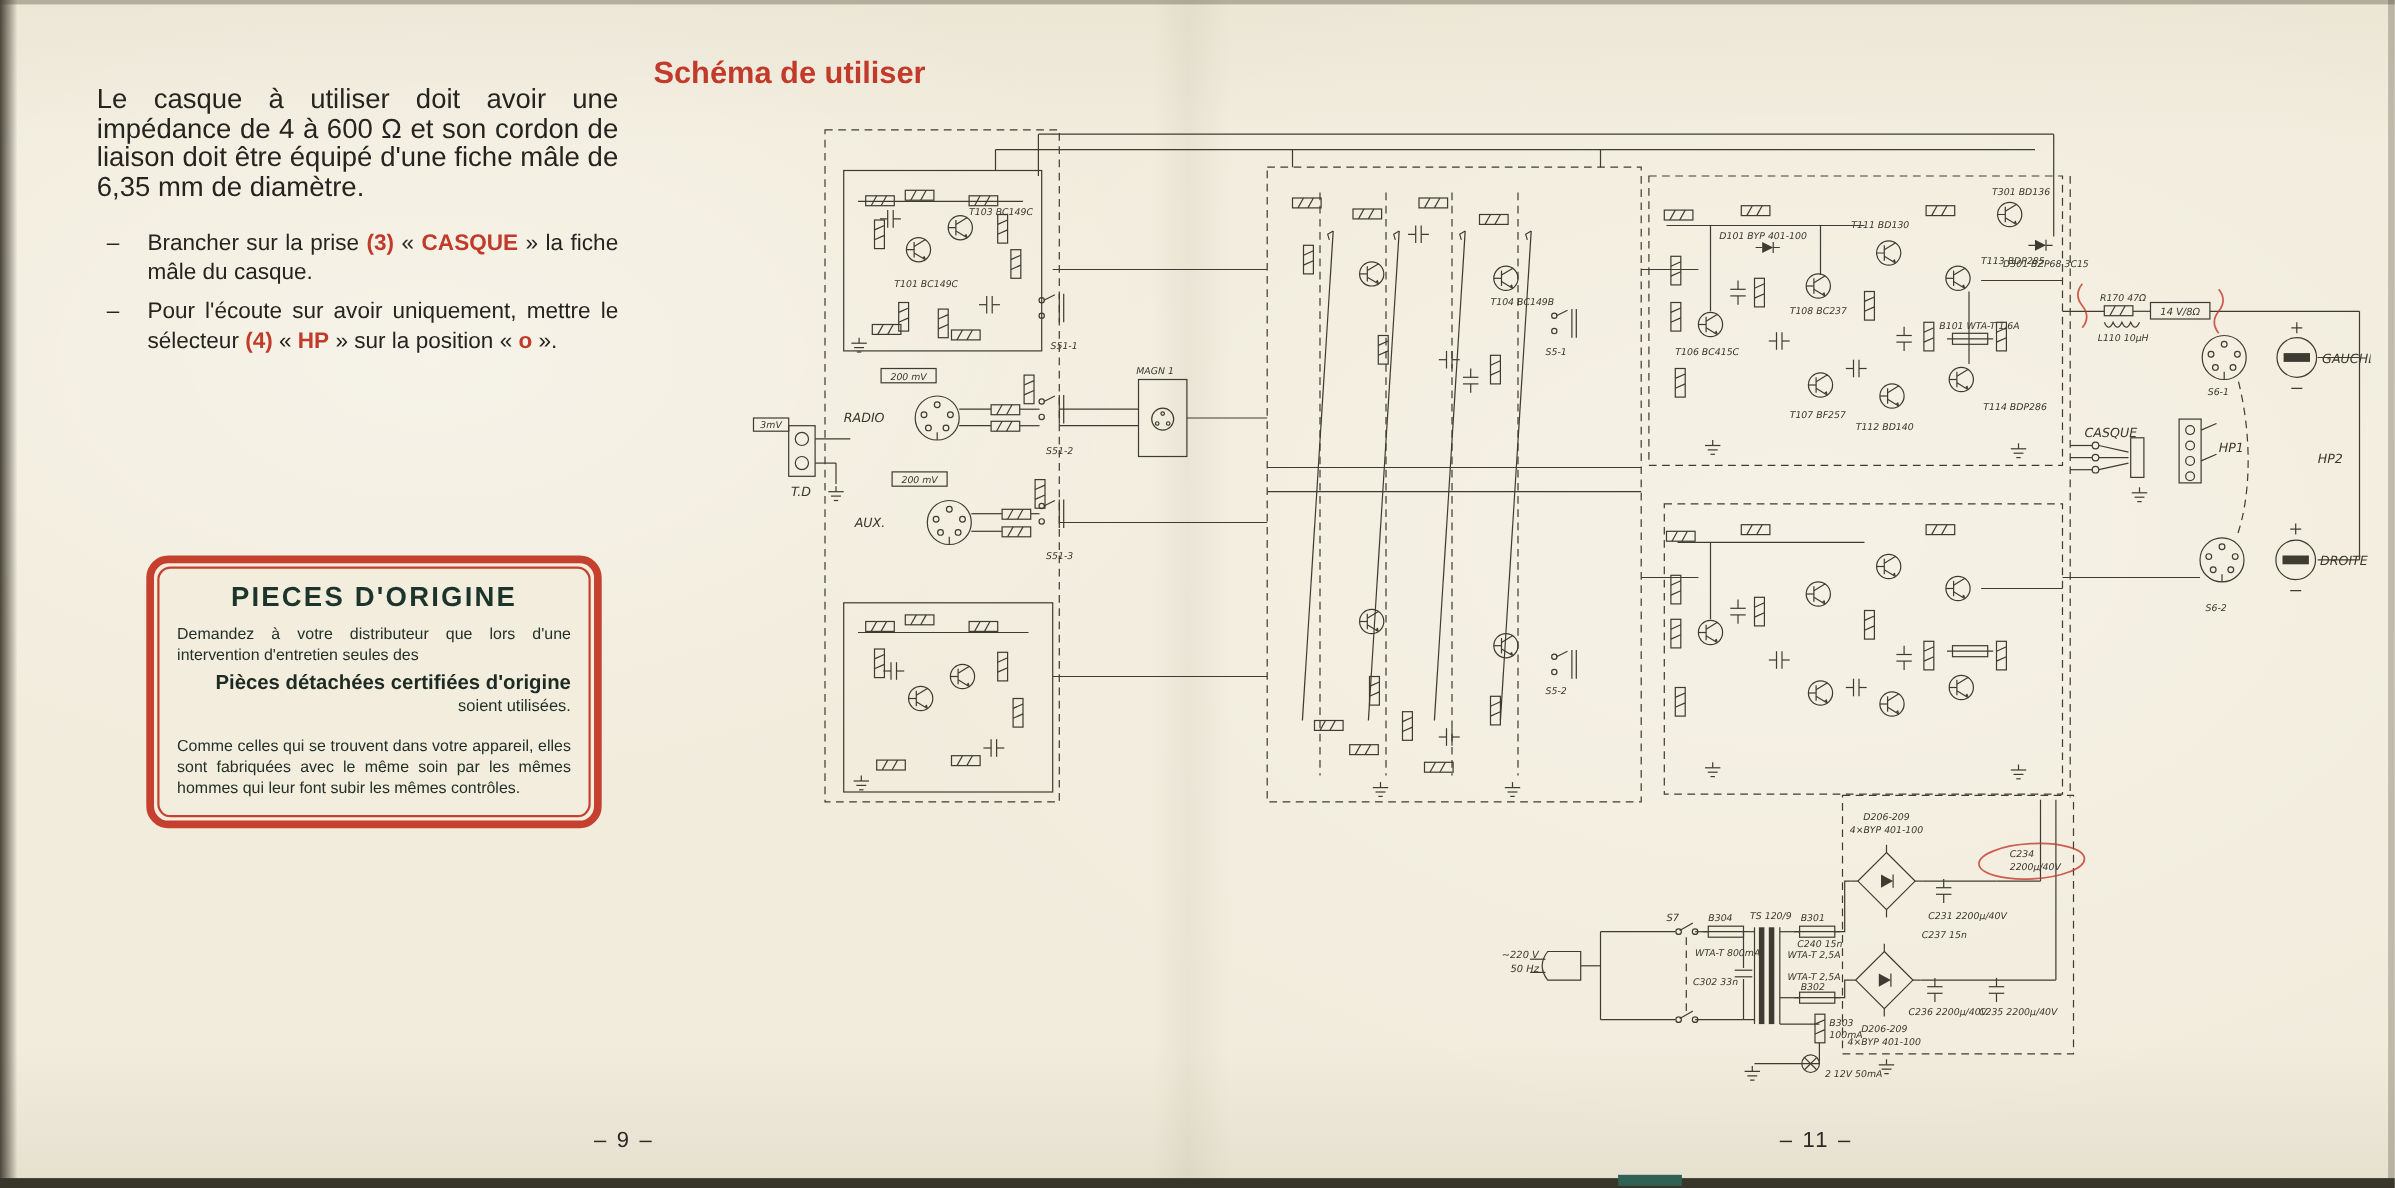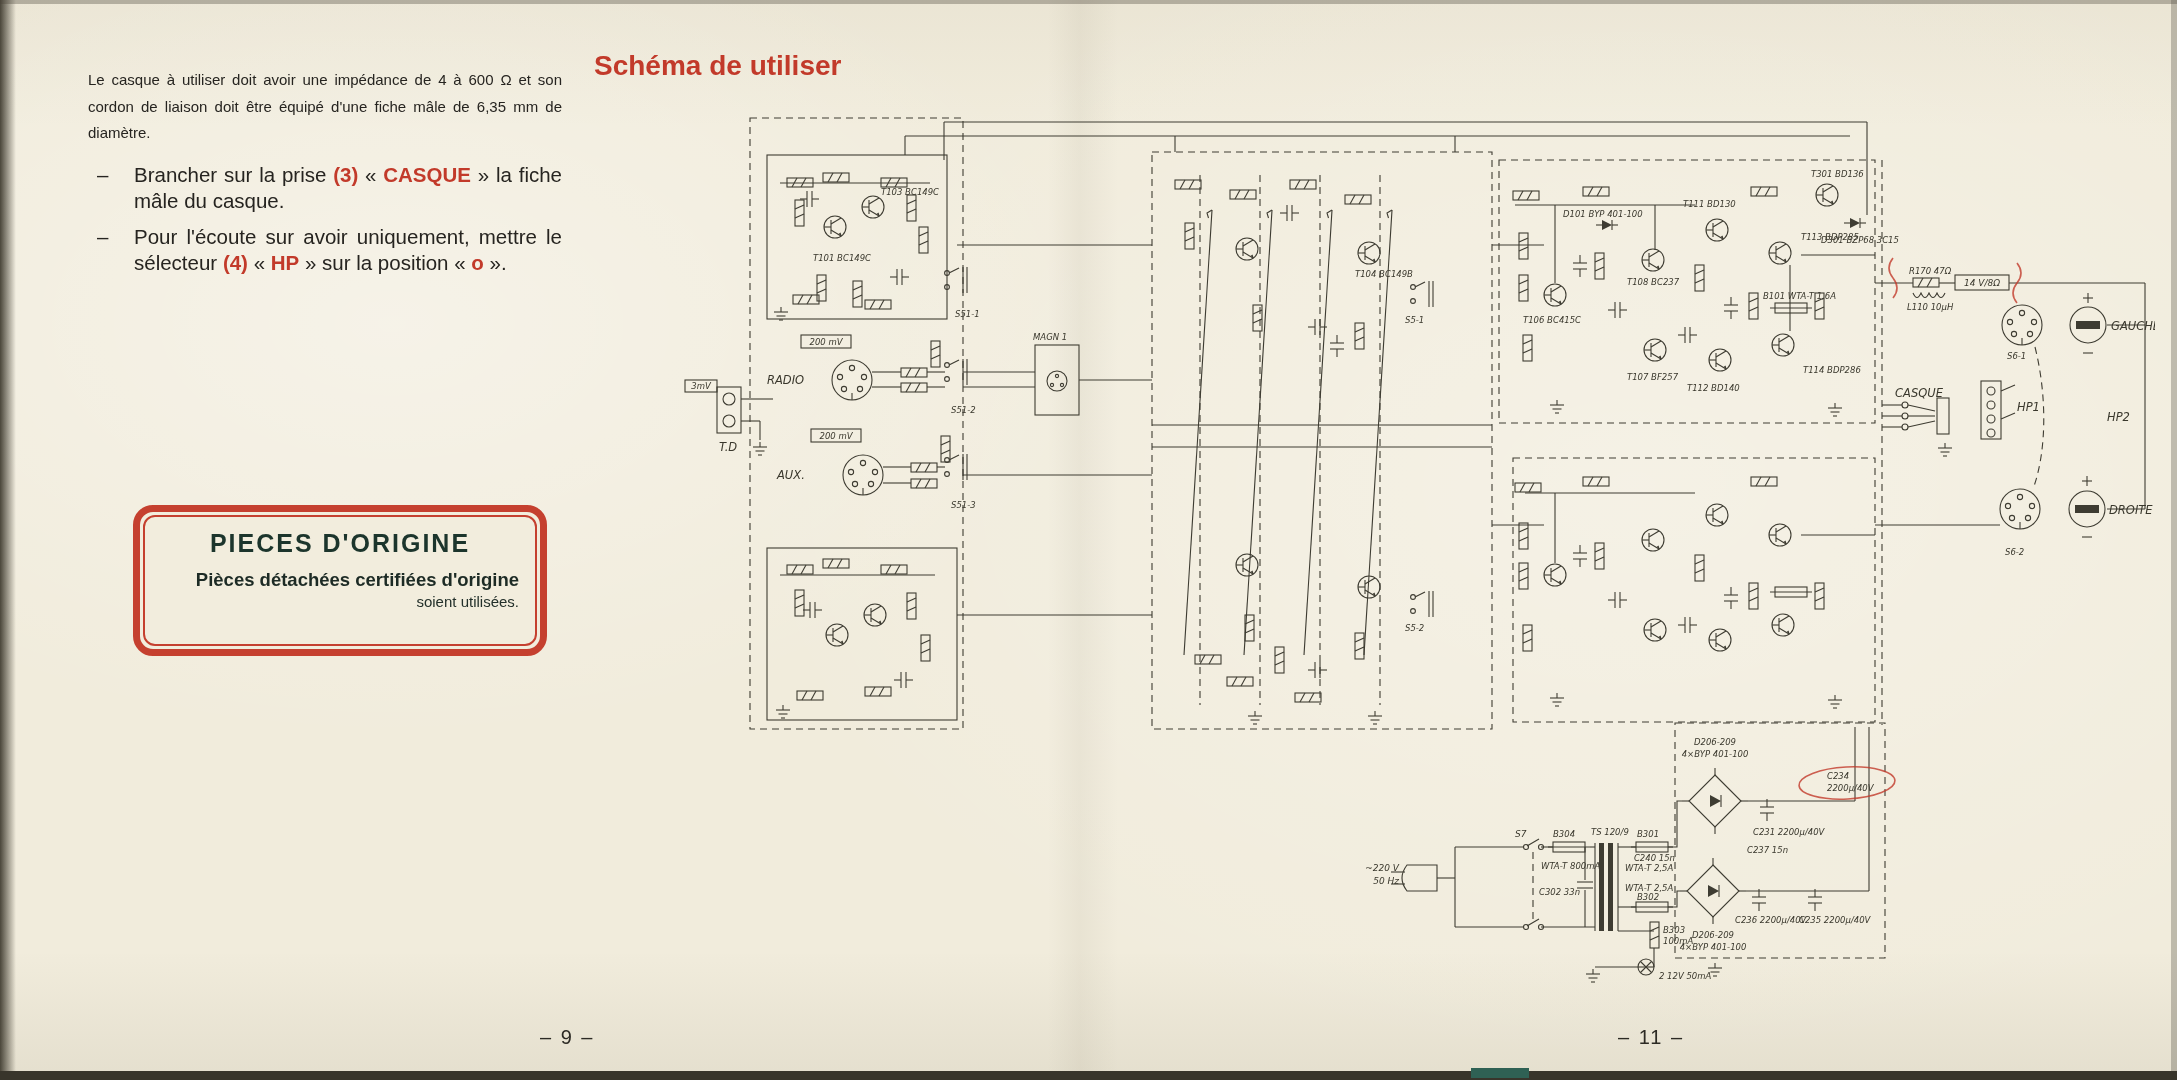--- a/index.html
+++ b/index.html
@@ -19,21 +19,21 @@
     background:linear-gradient(90deg, rgba(0,0,0,0) 0%, rgba(90,80,55,0.06) 45%, rgba(0,0,0,0) 100%);}
   .edge-left{position:absolute;left:0;top:0;width:16px;height:1080px;
     background:linear-gradient(90deg,#4a463a,rgba(74,70,58,0));}
   .edge-bottom{position:absolute;left:0;bottom:0;width:2177px;height:9px;background:#38352b;}
   .edge-top{position:absolute;left:0;top:0;width:2177px;height:4px;background:rgba(74,70,58,0.35);}
   .edge-right{position:absolute;right:0;top:0;width:6px;height:1080px;background:rgba(74,70,58,0.30);}
   .edge-teal{position:absolute;left:1471px;bottom:2px;width:58px;height:10px;background:#2f6154;}
 
   .left-col{position:absolute;left:88px;top:52px;width:474px;}
   h1.sec{margin:0 0 22px 0;font-size:27px;font-weight:bold;color:#c23a2a;letter-spacing:0.4px;}
-  .intro{font-size:15px;line-height:26.5px;text-align:justify;}
+  .intro{font-size:25px;line-height:26.5px;text-align:justify;}
   .bullet{display:flex;margin-top:9px;font-size:20.5px;line-height:26.5px;}
   .bullet .dash{width:37px;flex:none;padding-left:9px;}
   .bullet .btxt{flex:1;text-align:justify;}
   .red{color:#c23a2a;font-weight:bold;}
 
   .origin-box{position:absolute;left:133px;top:505px;width:414px;
     border:7px solid #c5402f;border-radius:20px;background:#f2eddd;box-sizing:border-box;}
   .origin-inner{margin:3px;border:2px solid #c5402f;border-radius:12px;padding:10px 16px 14px 16px;}
   .origin-title{text-align:center;font-size:25px;font-weight:bold;letter-spacing:2px;color:#1c352c;margin:2px 0 10px 0;}
   .origin-p{font-size:14.5px;line-height:19px;text-align:justify;color:#23302a;margin:0;}
@@ -69,22 +69,24 @@
   </div>
   <div class="bullet">
     <span class="dash">–</span>
     <span class="btxt"><span>Pour l'écoute sur avoir uniquement, mettre le sélecteur </span><span class="red">(4)</span><span> « </span><span class="red">HP</span><span> » </span><span>sur la position « </span><span class="red">o</span><span> ».</span></span>
   </div>
 </div>
 
 <div class="origin-box">
   <div class="origin-inner">
     <div class="origin-title">PIECES D'ORIGINE</div>
+    <p class="origin-p">Demandez à votre distributeur que lors d'une intervention d'entretien seules des</p>
     <p class="origin-hl">Pièces détachées certifiées d'origine</p>
     <p class="origin-center">soient utilisées.</p>
+    <p class="origin-p">Comme celles qui se trouvent dans votre appareil, elles sont fabriquées avec le même soin par les mêmes hommes qui leur font subir les mêmes contrôles.</p>
   </div>
 </div>
 
 <h2 class="schema">Schéma de utiliser</h2>
 
 <div class="pageno p9">– 9 –</div>
 <div class="pageno p10">– 11 –</div>
 
 <svg class="schematic" width="1500" height="920" viewBox="0 0 1500 920">
   <defs>

